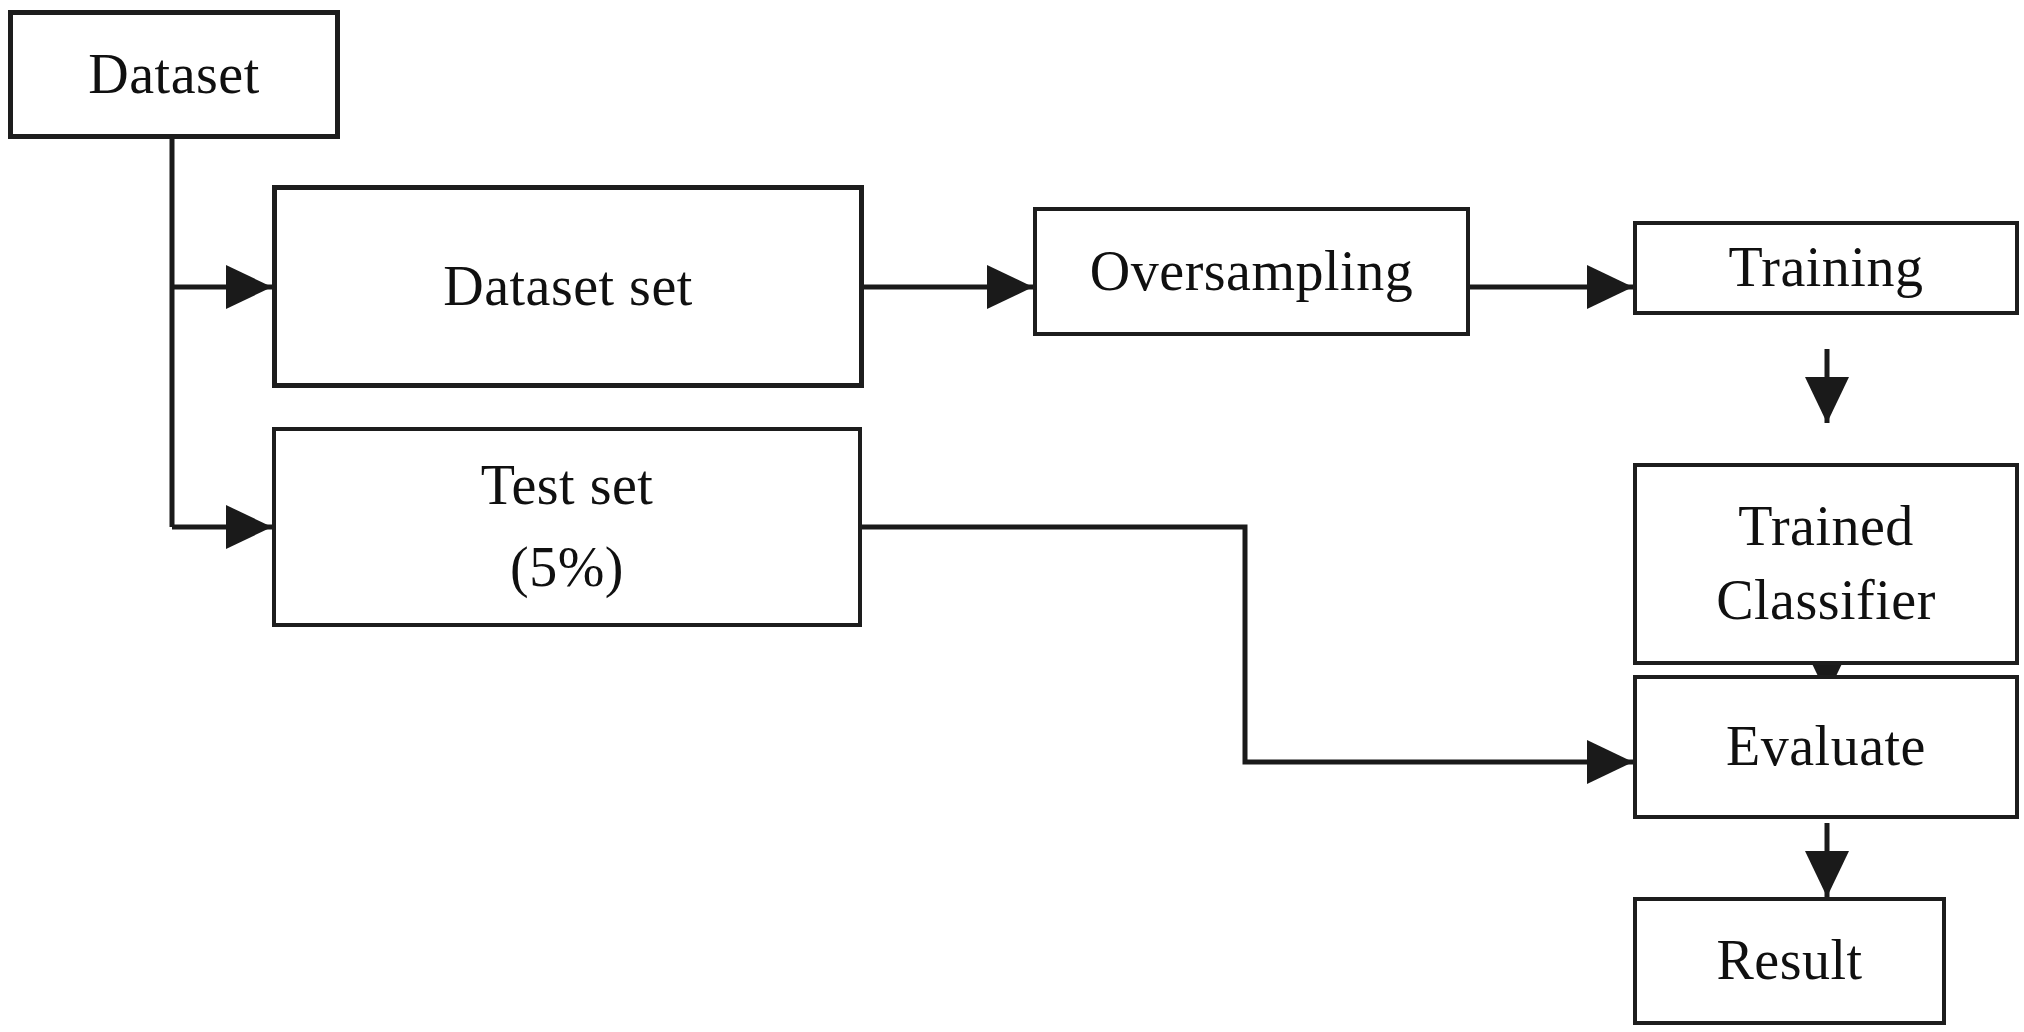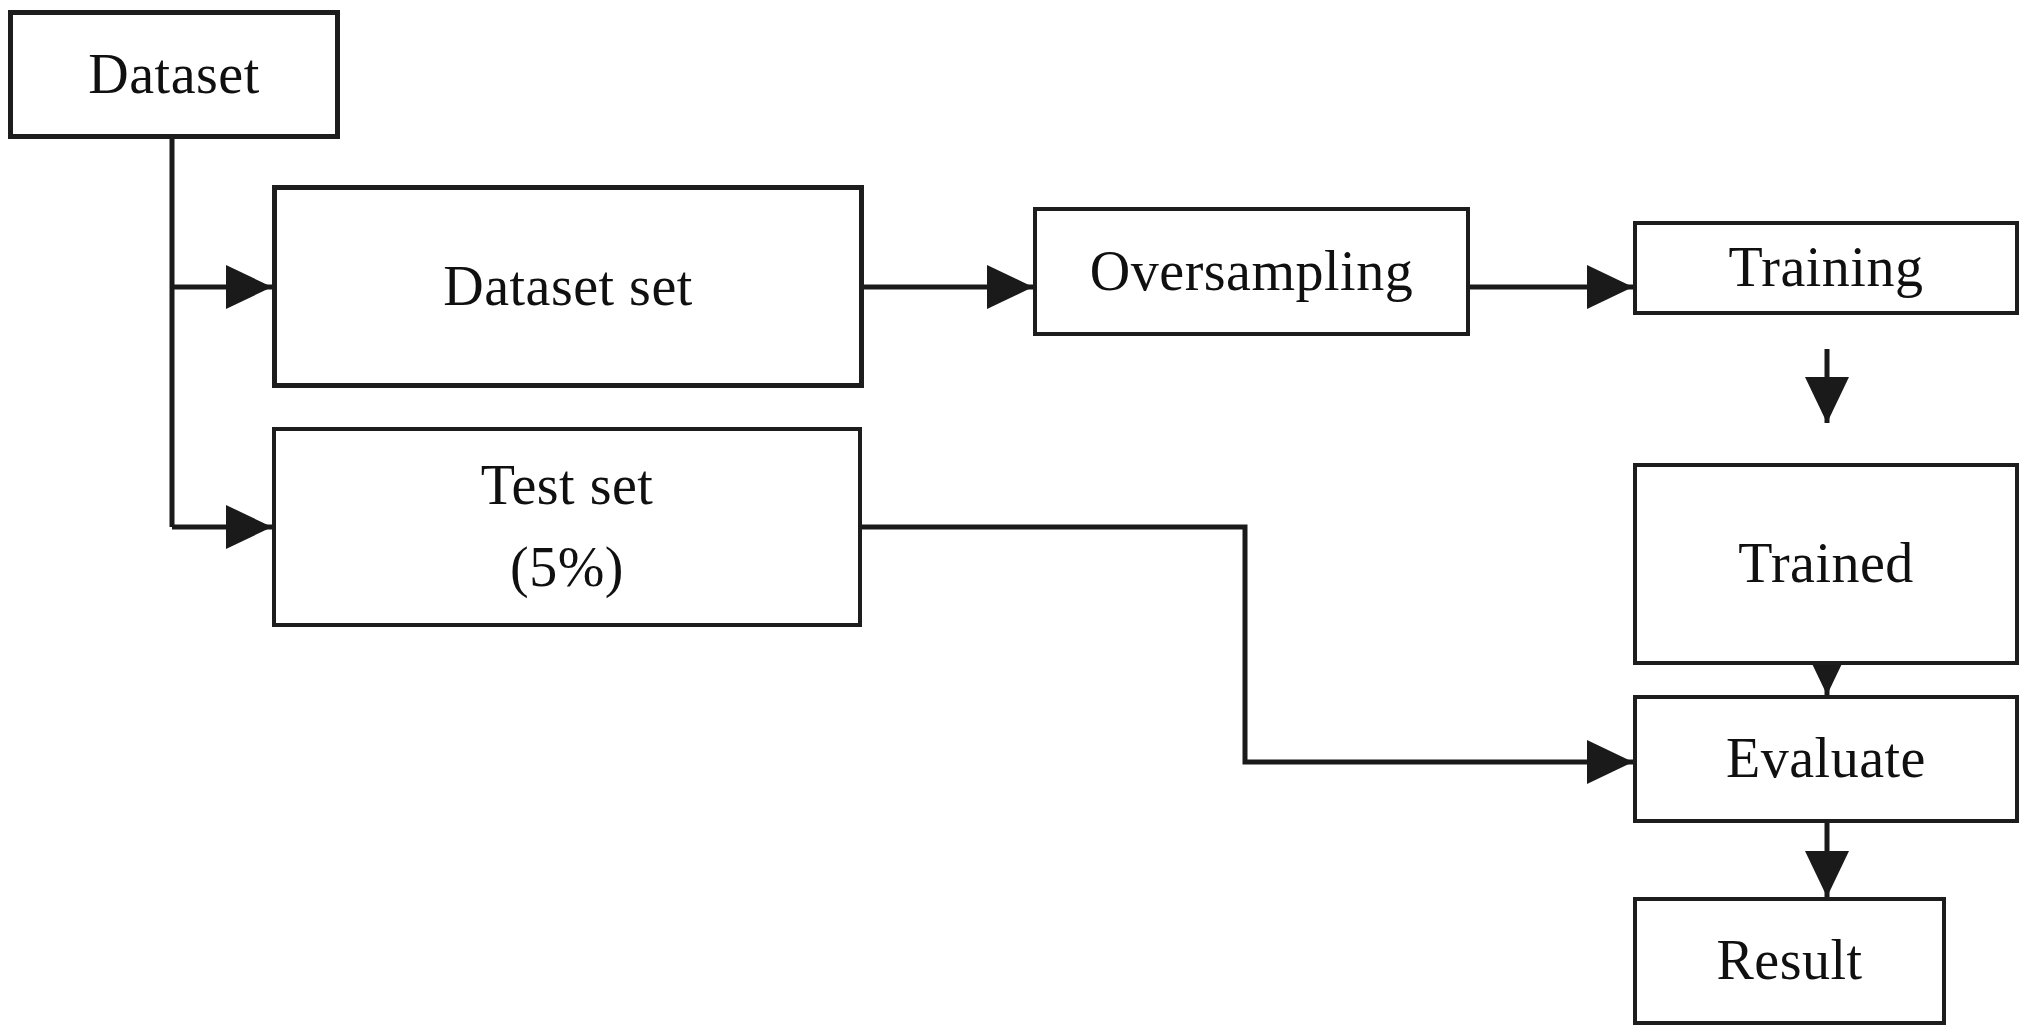--- a/index.html
+++ b/index.html
@@ -45,21 +45,21 @@
   .node.heavy { border-width: 5px; font-family: Liberation Serif, serif; }
   .node span { display: block; white-space: nowrap; }
 
   
   #node-dataset            { left: 8px;    top: 10px;  width: 332px; height: 129px; }
   #node-training-set       { left: 272px;  top: 185px; width: 592px; height: 203px; }
   #node-test-set           { left: 272px;  top: 427px; width: 590px; height: 200px; gap: 8px; }
   #node-oversampling       { left: 1033px; top: 207px; width: 437px; height: 129px; }
   #node-training           { left: 1633px; top: 221px; width: 386px; height: 94px; }
   #node-trained-classifier { left: 1633px; top: 423px; width: 386px; height: 202px; margin-top: 40px; }
-  #node-evaluate           { left: 1633px; top: 695px; width: 386px; height: 128px; }
+  #node-evaluate           { left: 1633px; top: 675px; width: 386px; height: 144px; }
   #node-result             { left: 1633px; top: 897px; width: 313px; height: 128px; }
 </style>
 </head>
 <body>
 
 <div class="canvas">
 
   <svg class="wires" viewBox="0 0 2024 1032" aria-hidden="true">
     <defs>
       <marker id="arrow" markerUnits="userSpaceOnUse" markerWidth="50" markerHeight="44" refX="46" refY="22" orient="auto">
@@ -94,20 +94,21 @@
   <div class="node" id="node-oversampling">
     <span>Oversampling</span>
   </div>
 
   <div class="node" id="node-training">
     <span>Training</span>
   </div>
 
   <div class="node" id="node-trained-classifier">
     <span>Trained</span>
+    <span>Classifier</span>
   </div>
 
   <div class="node" id="node-evaluate">
     <span>Evaluate</span>
   </div>
 
   <div class="node" id="node-result">
     <span>Result</span>
   </div>
 

